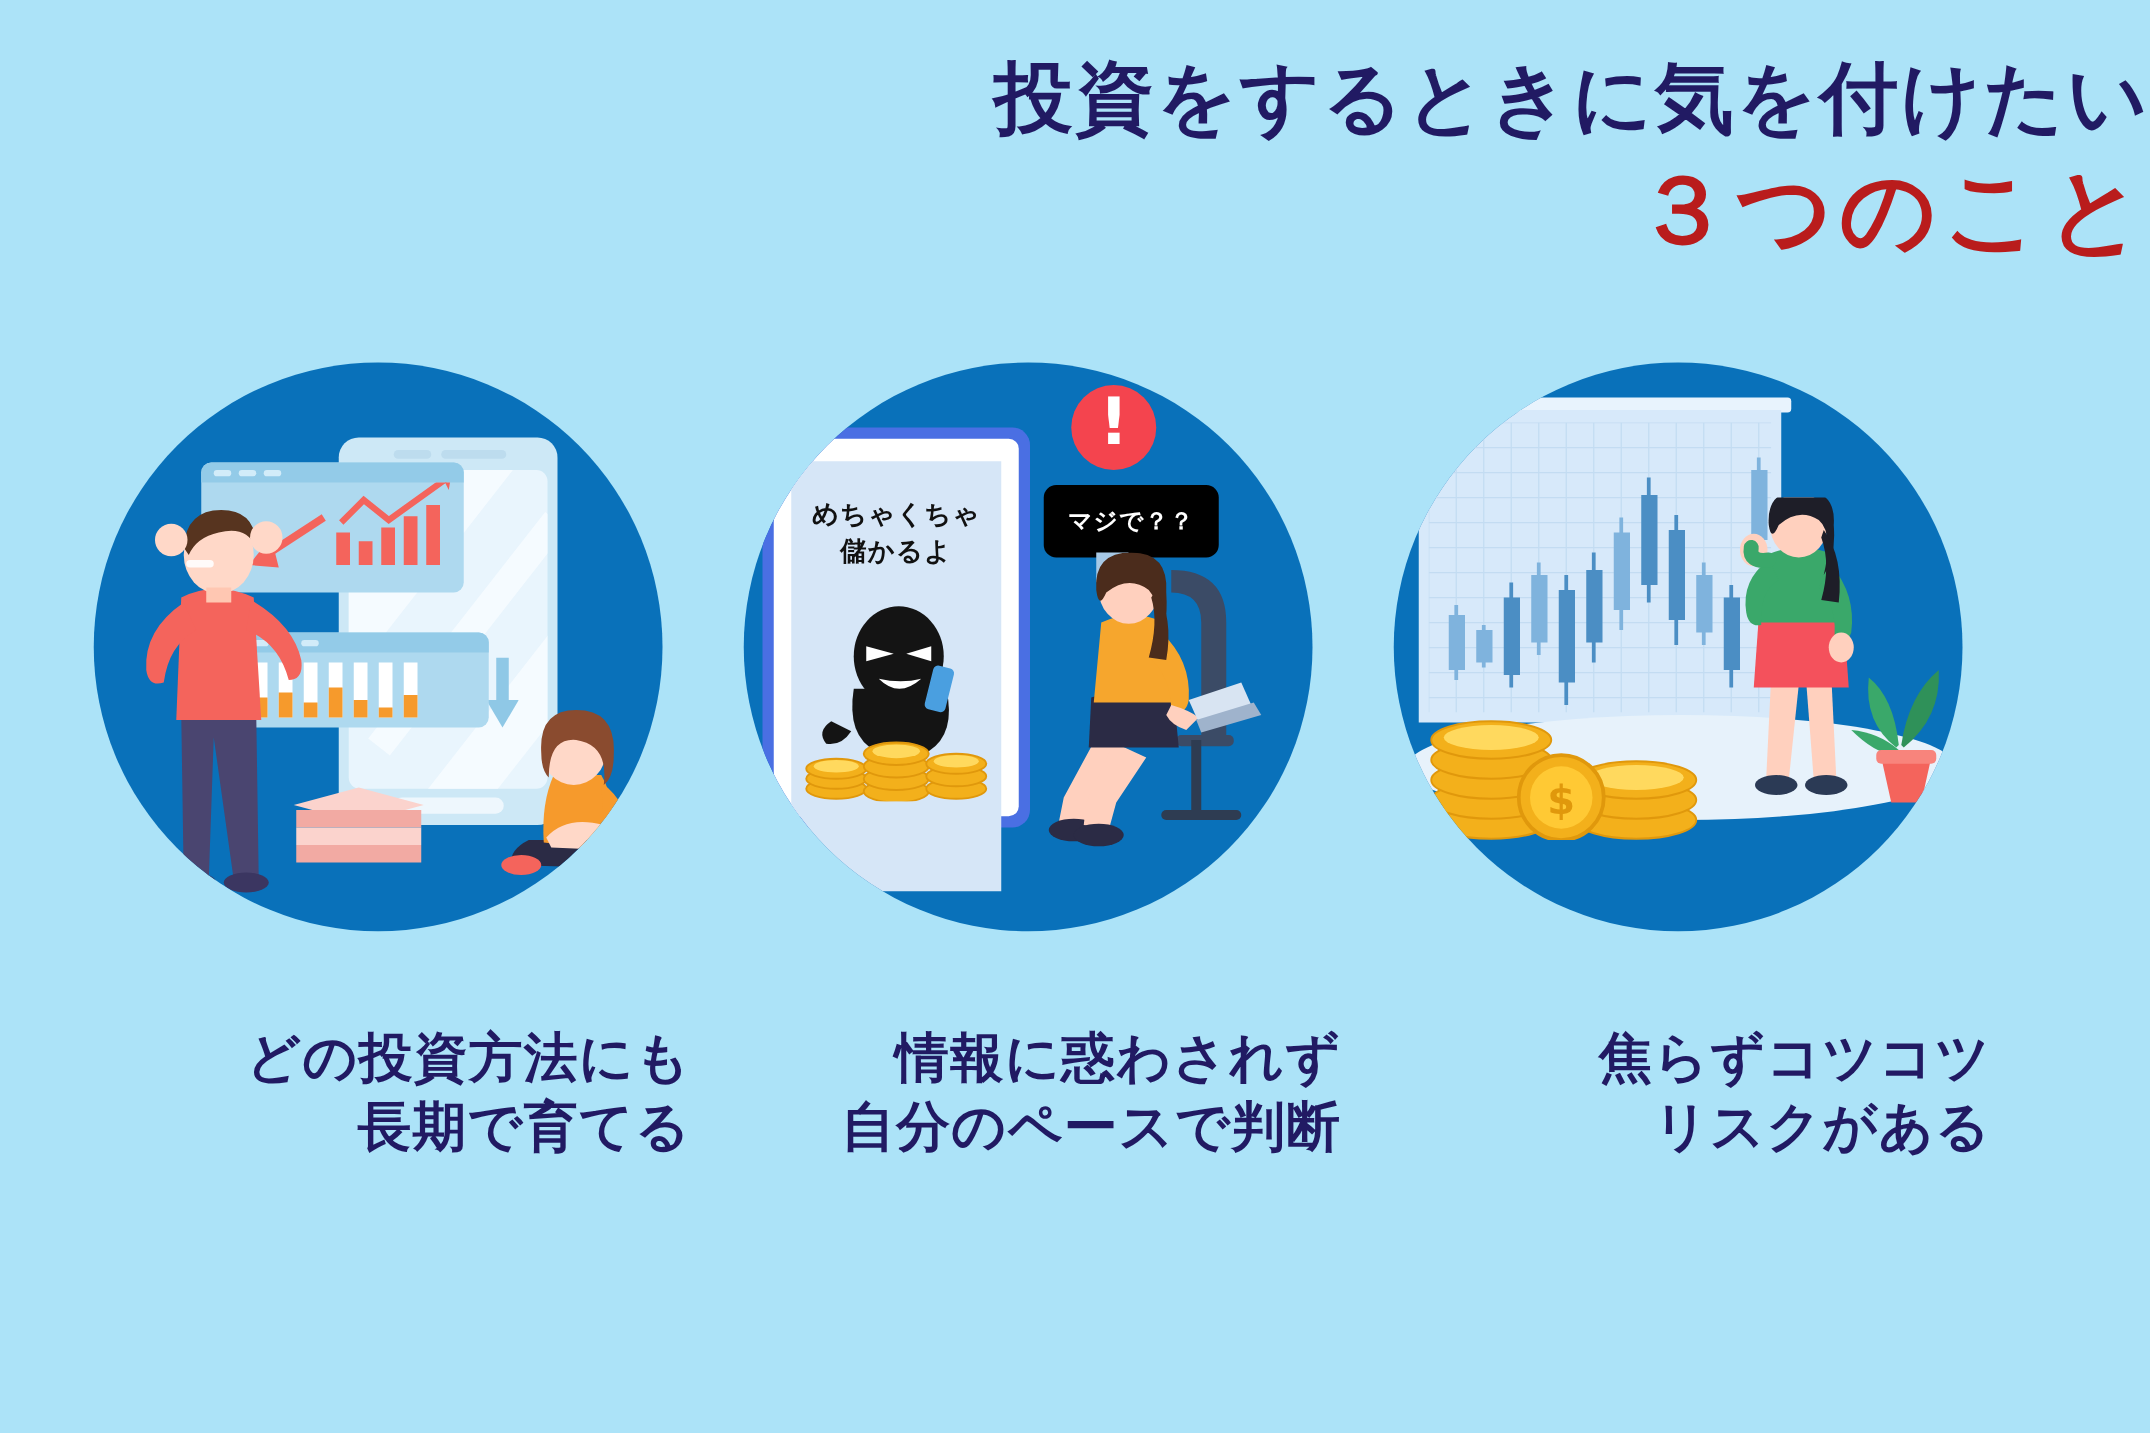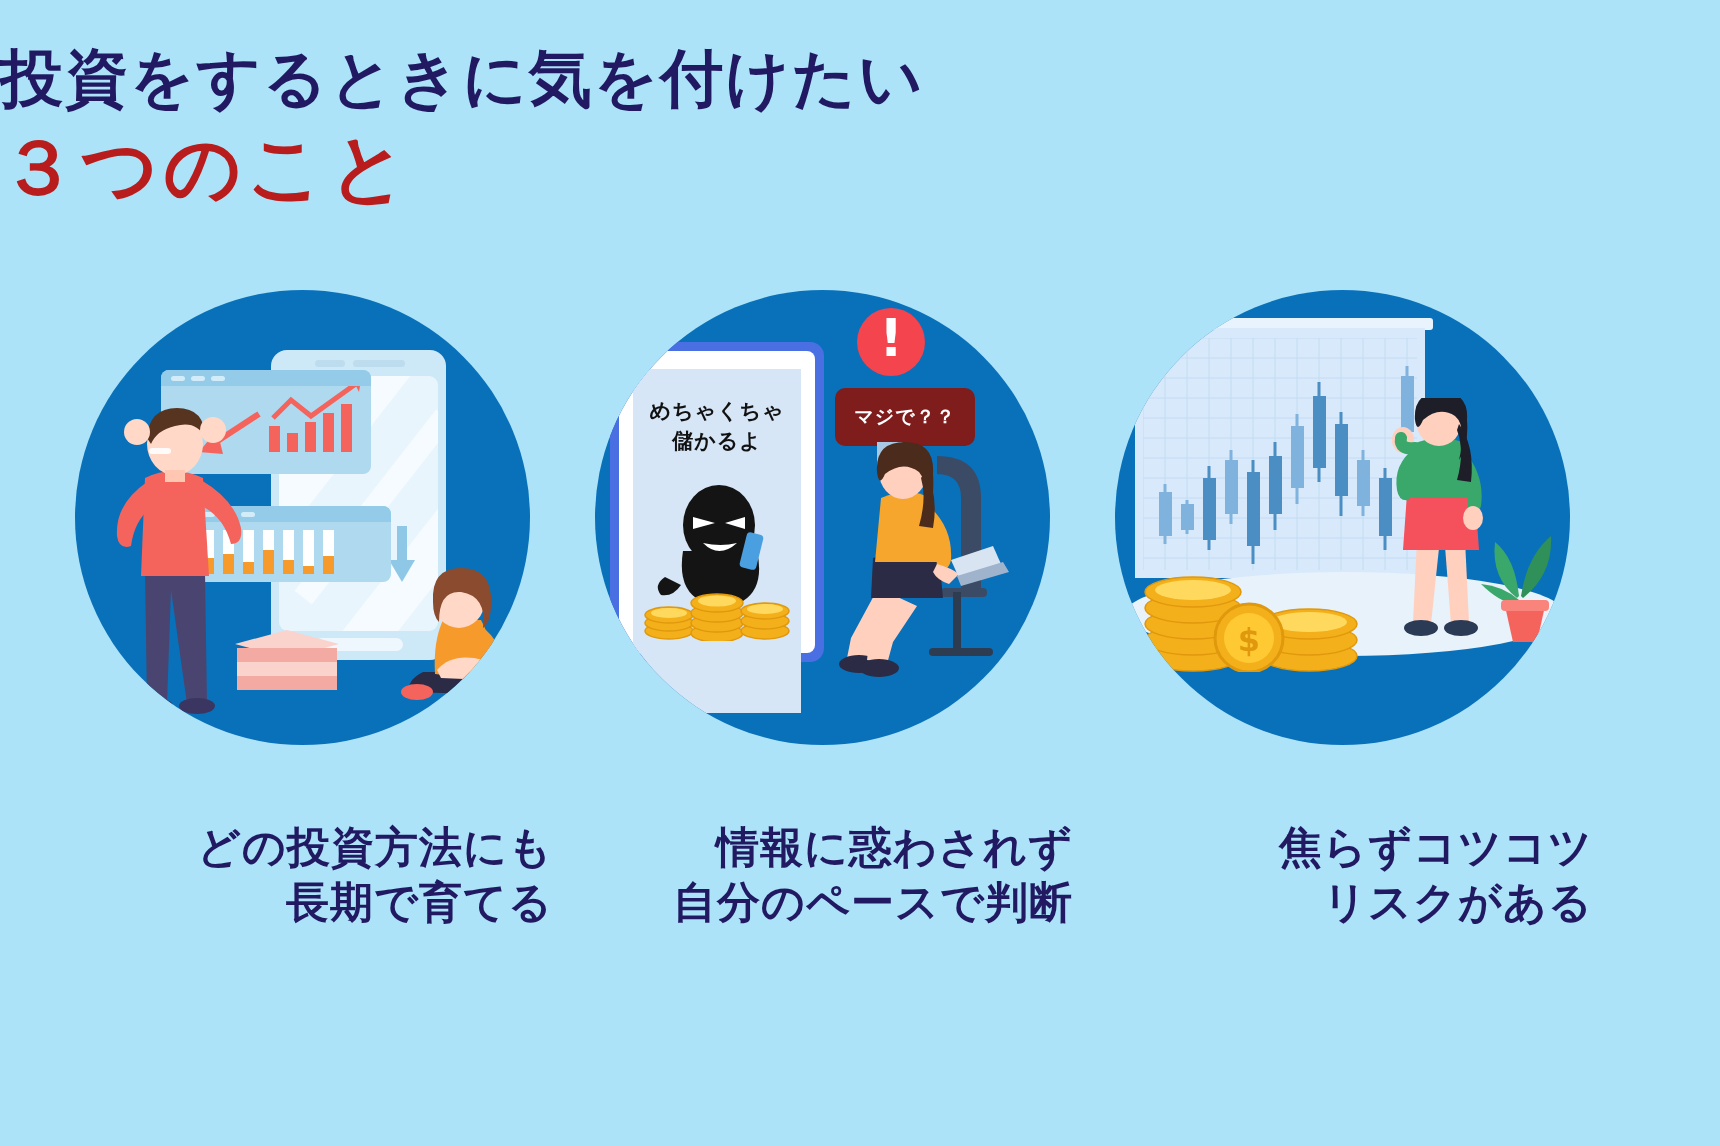--- a/index.html
+++ b/index.html
@@ -6,21 +6,21 @@
   html,body { width:1720px; height:1146px; }
   body {
     background:#ace3f8;
     font-family:"DejaVu Sans", sans-serif;
     position:relative;
     overflow:hidden;
   }
   #stage { position:absolute; left:0; top:0; width:1720px; height:1146px; }
 
   
-  .title-wrap { position:absolute; left:0; top:42px; width:1720px; text-align:left; }
+  .title-wrap { position:absolute; left:0; top:42px; width:1720px; text-align:right; }
   .title-l1 {
     font-size:63px; font-weight:700; color:#211a63; letter-spacing:2px;
     line-height:1.18; white-space:nowrap;
   }
   .title-l2 {
     font-size:76px; font-weight:700; color:#b91c1c; letter-spacing:5px;
     line-height:1.25; white-space:nowrap; margin-top:4px;
   }
 
   
@@ -95,21 +95,21 @@
   .s2-excl {
     position:absolute; left:262px; top:18px; width:68px; height:68px;
     background:#f4444e; border-radius:50%;
   }
   .s2-excl span {
     position:absolute; left:0; right:0; top:4px; text-align:center;
     color:#fff; font-size:52px; font-weight:700; line-height:1;
   }
   .s2-bubble {
     position:absolute; left:240px; top:98px; width:140px; height:58px;
-    background:#7f1d1d; border-radius:10px;
+    background:#000000; border-radius:10px;
     color:#ffffff; font-size:19px; font-weight:700;
     display:flex; align-items:center; justify-content:center; letter-spacing:1px;
   }
   .s2-bubble:after {
     content:""; position:absolute; left:42px; bottom:-20px;
     border-left:0 solid transparent; border-right:26px solid transparent;
     border-top:24px solid #a7c9e6;
   }
 
   

